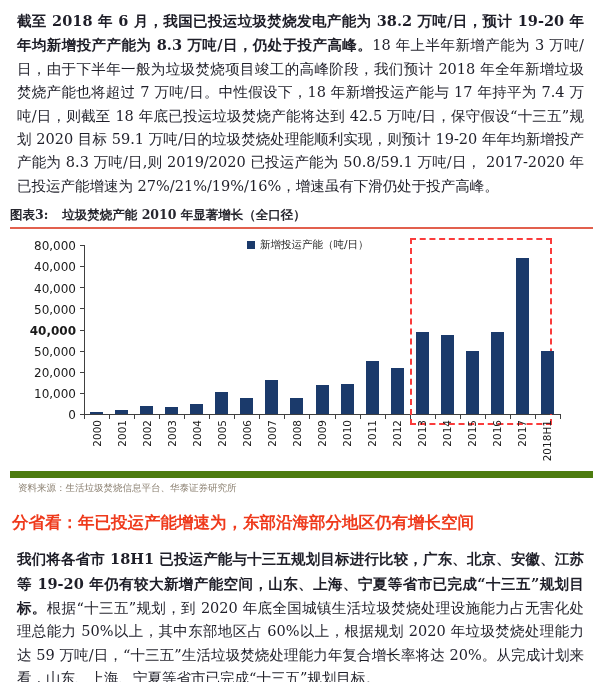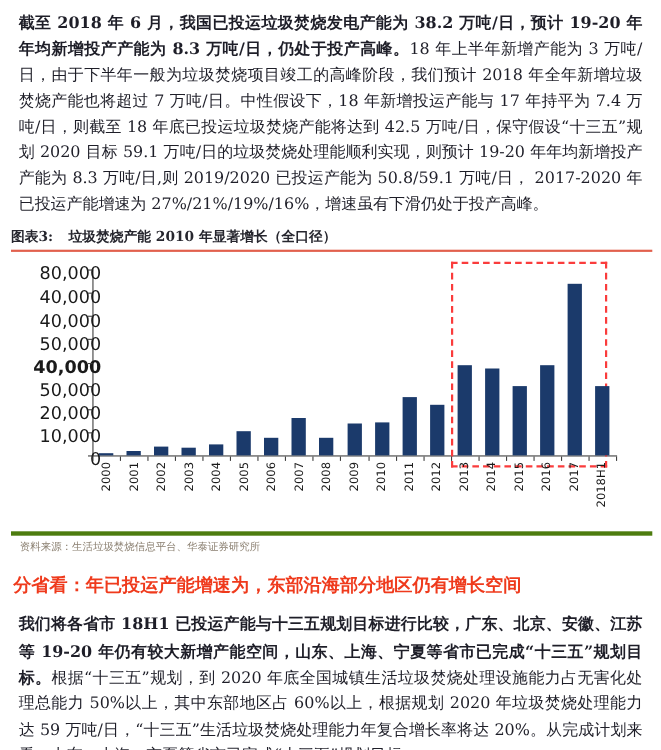--- a/index.html
+++ b/index.html
@@ -38,23 +38,23 @@
   }
   .plot-frame {
     position: absolute;
     left: 84px; top: 16px;
     width: 476px; height: 169px;
     border-left: 1px solid #404040;
     border-bottom: 1px solid #404040;
   }
   .ylabel {
     position: absolute;
-    left: 16px; width: 76px; height: 12px;
+    left: 0; width: 76px; height: 12px;
     text-align: right;
-    font-size: 16px;
+    font-size: 12px;
     color: #1a1a1a;
   }
   .ytick {
     position: absolute;
     width: 4px; height: 1px;
     left: 80px;
     background: #404040;
   }
   .xtick {
     position: absolute;
@@ -82,22 +82,22 @@
     white-space: nowrap;
   }
   .legend-swatch { width: 8px; height: 8px; display: inline-block; }
   .highlight-box {
     position: absolute;
     border: 2px dashed #fa3c3c;
     background: transparent;
   }
 
   .source-row {
-    margin: 12px 8px 0 10px;
-    border-top: 4px solid #4d7c0f;
+    margin: 0 8px 0 10px;
+    border-top: 7px solid #4d7c0f;
     padding: 4px 0 0 8px;
     font-size: 9.5px;
     color: #8c8172;
   }
   .section-heading {
     margin: 17px 12px 0 12px;
     font-size: 16.5px;
     font-weight: bold;
     color: #ef3a1c;
   }
@@ -108,20 +108,24 @@
 <div class="para para1">
   <span class="b">截至 2018 年 6 月，我国已投运垃圾焚烧发电产能为 38.2 万吨/日，预计 19-20 年年均新增投产产能为 8.3 万吨/日，仍处于投产高峰。</span><span>18 年上半年新增产能为 3 万吨/日，由于下半年一般为垃圾焚烧项目竣工的高峰阶段，我们预计 2018 年全年新增垃圾焚烧产能也将超过 7 万吨/日。中性假设下，18 年新增投运产能与 17 年持平为 7.4 万吨/日，则截至 18 年底已投运垃圾焚烧产能将达到 42.5 万吨/日，保守假设“十三五”规划 2020 目标 59.1 万吨/日的垃圾焚烧处理能顺利实现，则预计 19-20 年年均新增投产产能为 8.3 万吨/日,则 2019/2020 已投运产能为 50.8/59.1 万吨/日， 2017-2020 年已投运产能增速为 27%/21%/19%/16%，增速虽有下滑仍处于投产高峰。</span>
 </div>
 
 <div class="figure-title-row">
   <span class="fig-label">图表3:</span><span>垃圾焚烧产能 2010 年显著增长（全口径）</span>
 </div>
 
 <div class="chart" id="chart">
   <div class="plot-frame"></div>
+  <div class="legend">
+    <span class="legend-swatch" id="legend-swatch" style="background: rgb(27, 58, 107);"></span>
+    <span>新增投运产能（吨/日）</span>
+  </div>
   <div class="highlight-box" id="highlight-box" style="left: 410px; width: 138px; top: 9px; height: 183px; border-color: rgb(250, 60, 60);"></div>
 <div class="ylabel" style="top: 179px;">0</div>
     <div class="ytick" style="top: 185px;"></div>
     <div class="ylabel" style="top: 157.875px;">10,000</div>
     <div class="ytick" style="top: 164px;"></div>
     <div class="ylabel" style="top: 136.75px;">20,000</div>
     <div class="ytick" style="top: 143px;"></div>
     <div class="ylabel" style="top: 115.625px;">50,000</div>
     <div class="ytick" style="top: 122px;"></div>
     <div class="ylabel" style="top: 94.5px; font-weight: bold;">40,000</div>

